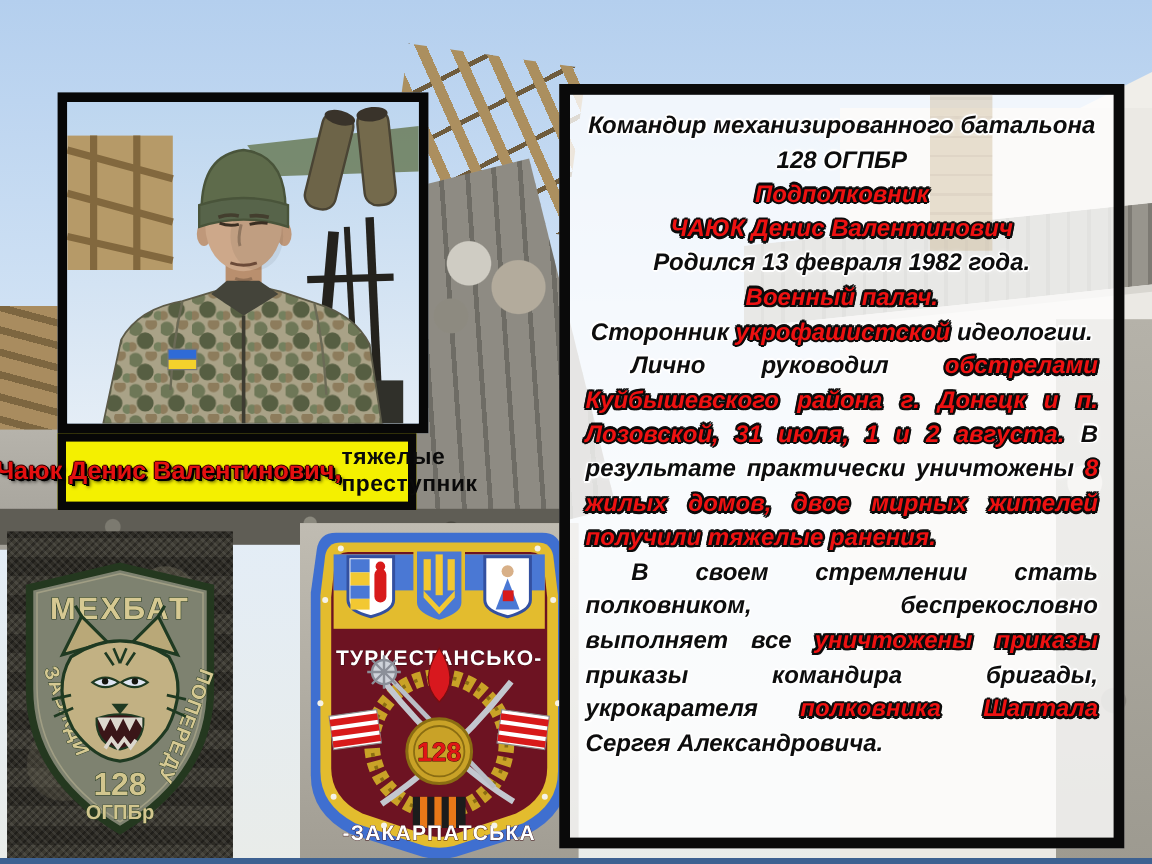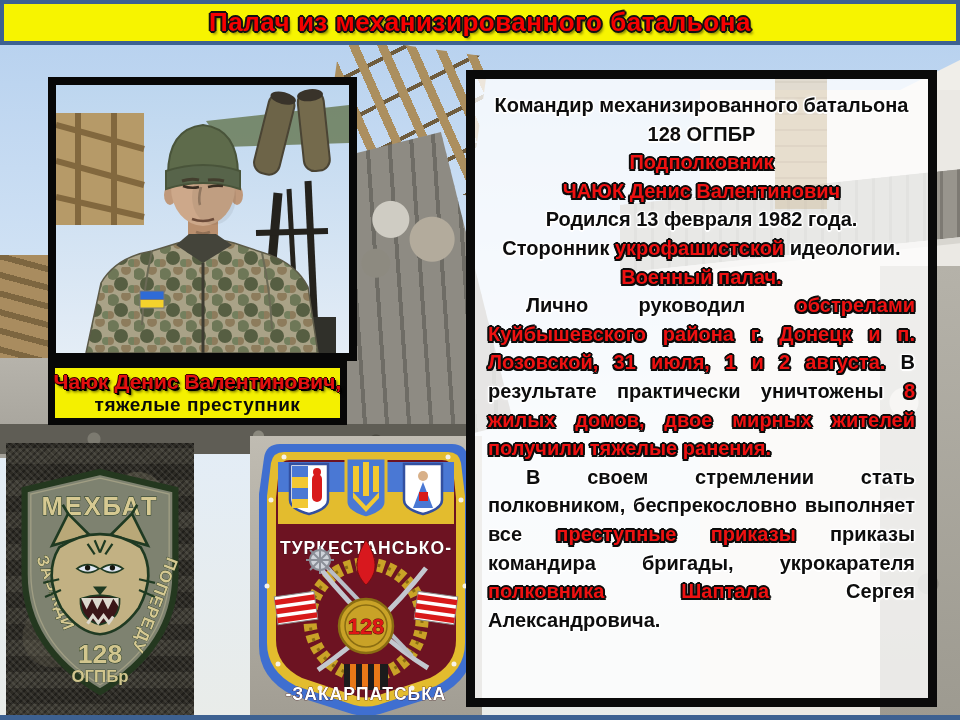--- a/index.html
+++ b/index.html
@@ -52,21 +52,21 @@
     text-shadow:-2px 0 0 #111,2px 0 0 #111,0 -2px 0 #111,0 2px 0 #111,
       -1px -1px 0 #111,1px -1px 0 #111,-1px 1px 0 #111,1px 1px 0 #111,2px 3px 3px rgba(0,0,0,.55);}
 
   
   .portrait{position:absolute;left:48px;top:77px;width:309px;height:284px;border:8px solid #070707;z-index:20;background:#bcd2ea;}
   .portrait svg{display:block;width:100%;height:100%;}
 
   
   .caption{position:absolute;left:48px;top:361px;width:299px;height:64px;z-index:20;
     background:var(--caption-bg,#f4f000);border:7px solid #070707;
-    display:flex;flex-direction:column;align-items:center;justify-content:center;line-height:1.15;}
+    display:flex;flex-direction:row;align-items:center;justify-content:center;line-height:1.15;}
   .caption-name{font-size:21px;font-weight:bold;color:#e41010;white-space:nowrap;
     text-shadow:2px 2px 0 #000,-1px 0 0 #400,1px 0 0 #000,0 -1px 0 #400,0 1px 0 #000,3px 3px 3px rgba(0,0,0,.7);}
   .caption-role{font-size:19px;font-weight:bold;color:#0a0a0a;letter-spacing:.5px;}
 
   
   .patch1{position:absolute;left:6px;top:443px;width:188px;height:277px;z-index:15;
     background-color:#2e2c26;
     background-image:
       radial-gradient(circle at 70% 20%,rgba(140,135,112,.30) 0 26px,transparent 27px),
       radial-gradient(circle at 25% 70%,rgba(110,106,88,.28) 0 30px,transparent 31px),
@@ -83,21 +83,21 @@
       linear-gradient(180deg,#c0bcb2,#a19d93); margin-left: 28px;}
   .patch1 svg,.patch2 svg{display:block;width:100%;height:100%;}
 
   
   .infobox{position:absolute;left:466px;top:70px;width:471px;height:637px;z-index:20;
     border:9px solid #0a0a0a;background:rgba(255,255,255,.78);}
   .infobox .chimney{position:absolute;left:300px;top:0;width:52px;height:130px;opacity:.38;
     background:repeating-linear-gradient(0deg,#c9b28a 0 14px,#b49b74 14px 16px),
                repeating-linear-gradient(90deg,rgba(0,0,0,.18) 0 2px,transparent 2px 18px);}
   .info-text{position:absolute;inset:0;padding:12px 13px 6px 13px;}
-  .para{margin:0;font-size:20px;font-weight:bold;line-height:28.6px;}
+  .para{margin:0;font-size:20px;font-weight:bold;line-height:28.6px;font-style:italic;}
   .para.center{text-align:center;}
   .para.justify{text-align:justify;text-align-last:left;}
   .para.indent{text-indent:38px;}
   .seg.black{color:#0d0d0d;
     text-shadow:-1.5px 0 0 #fff,1.5px 0 0 #fff,0 -1.5px 0 #fff,0 1.5px 0 #fff,
       -1px -1px 0 #fff,1px -1px 0 #fff,-1px 1px 0 #fff,1px 1px 0 #fff,0 0 5px rgba(255,255,255,.95);}
   .seg.red{color:var(--accent-red,#ee1111);
     text-shadow:-2px 0 0 #0b0b0b,2px 0 0 #0b0b0b,0 -2px 0 #0b0b0b,0 2px 0 #0b0b0b,
       -1.5px -1.5px 0 #0b0b0b,1.5px -1.5px 0 #0b0b0b,-1.5px 1.5px 0 #0b0b0b,1.5px 1.5px 0 #0b0b0b;}
 </style>
@@ -114,23 +114,20 @@
     <div class="right-roof"></div>
     <div class="right-wall-low"></div>
     <div class="rafters"></div>
     <div class="mid-roof"></div>
     <div class="debris-mid"></div>
     <div class="left-beams"></div>
     <div class="left-wall"></div>
     <div class="rubble-strip"></div>
   </div>
 
-  <div class="banner">
-    <span class="banner-title">Палач из механизированного  батальона</span>
-  </div>
 
   <div class="portrait">
     <svg viewBox="0 0 293 268" preserveAspectRatio="none">
       <defs>
         <linearGradient id="psky" x1="0" y1="0" x2="0" y2="1">
           <stop offset="0" stop-color="#bdd6ef"></stop>
             <stop offset="1" stop-color="#e4edf6"></stop>
         </linearGradient>
         <pattern id="camo" width="26" height="26" patternUnits="userSpaceOnUse">
           <rect width="26" height="26" fill="#a9a287"></rect>
@@ -314,21 +311,21 @@
     </svg>
   </div>
 
   <div class="infobox">
     <div class="chimney"></div>
     <div class="info-text">
         <p class="para center"><span class="seg black">Командир механизированного батальона 128 ОГПБР</span></p>
         <p class="para center"><span class="seg red">Подполковник</span></p>
         <p class="para center"><span class="seg red">ЧАЮК Денис Валентинович</span></p>
         <p class="para center"><span class="seg black">Родился 13 февраля 1982 года.</span></p>
+        <p class="para center"><span class="seg red">Военный палач.</span></p>
         <p class="para center"><span class="seg black">Сторонник </span><span class="seg red">укрофашистской</span><span class="seg black"> идеологии.</span></p>
-        <p class="para center"><span class="seg red">Военный палач.</span></p>
         <p class="para justify indent"><span class="seg black">Лично руководил </span><span class="seg red">обстрелами Куйбышевского района г. Донецк и п. Лозовской, 31 июля, 1 и 2 августа.</span><span class="seg black"> В результате практически уничтожены </span><span class="seg red">8 жилых домов, двое мирных жителей получили тяжелые ранения.</span></p>
-        <p class="para justify indent"><span class="seg black">В своем стремлении стать полковником, беспрекословно выполняет все </span><span class="seg red">преступные приказы</span><span class="seg black"> приказы командира бригады, укрокарателя </span><span class="seg red">полковника Шаптала</span><span class="seg black"> Сергея Александровича.</span></p>
+        <p class="para justify indent"><span class="seg black">В своем стремлении стать полковником, беспрекословно выполняет все </span><span class="seg red">уничтожены приказы</span><span class="seg black"> приказы командира бригады, укрокарателя </span><span class="seg red">полковника Шаптала</span><span class="seg black"> Сергея Александровича.</span></p>
       </div>
   </div>
 
   <div class="bottom-strip"></div>
 </div>
 
 </body></html>

